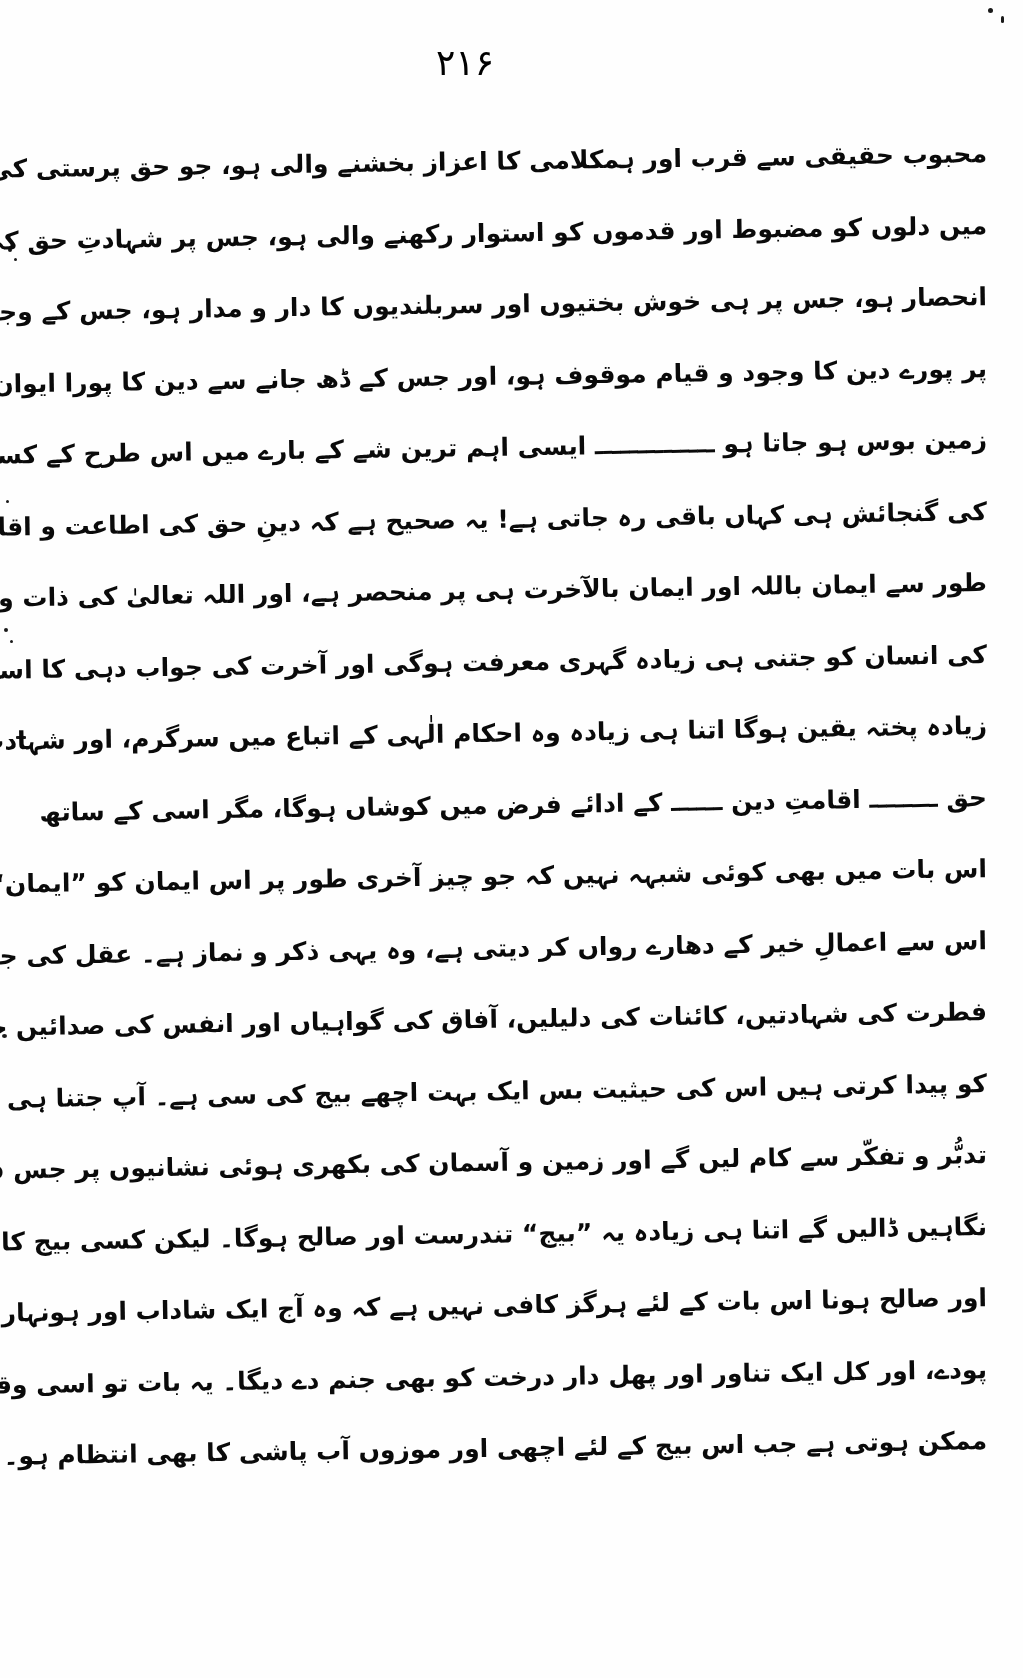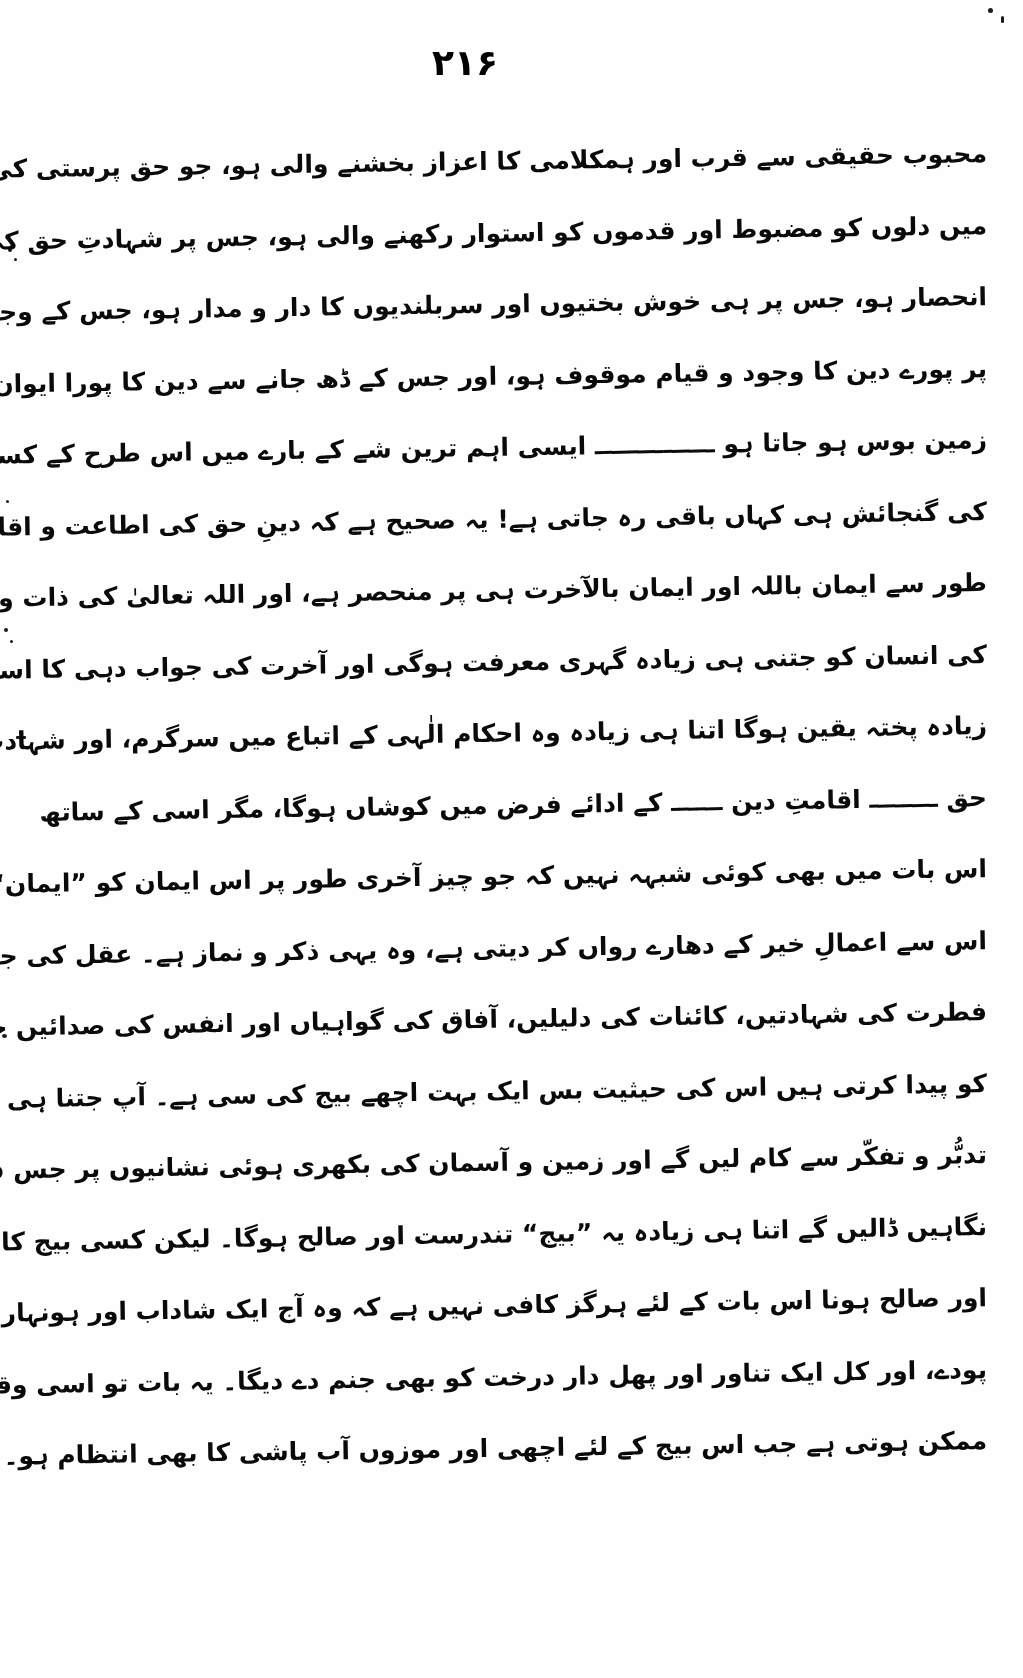--- a/index.html
+++ b/index.html
@@ -16,21 +16,21 @@
     font-family: "DejaVu Sans", sans-serif;
     color: #0b0b0b;
   }
   .page-number {
     position: absolute;
     top: 42px;
     left: 360px;
     width: 210px;
     text-align: center;
     font-size: 36px;
-    font-weight: bold;
+    font-weight: normal;
     letter-spacing: 4px;
     color: #000;
   }
   .text-block {
     position: absolute;
     top: 118px;
     right: 36px;
     left: 42px;
     direction: rtl;
   }

